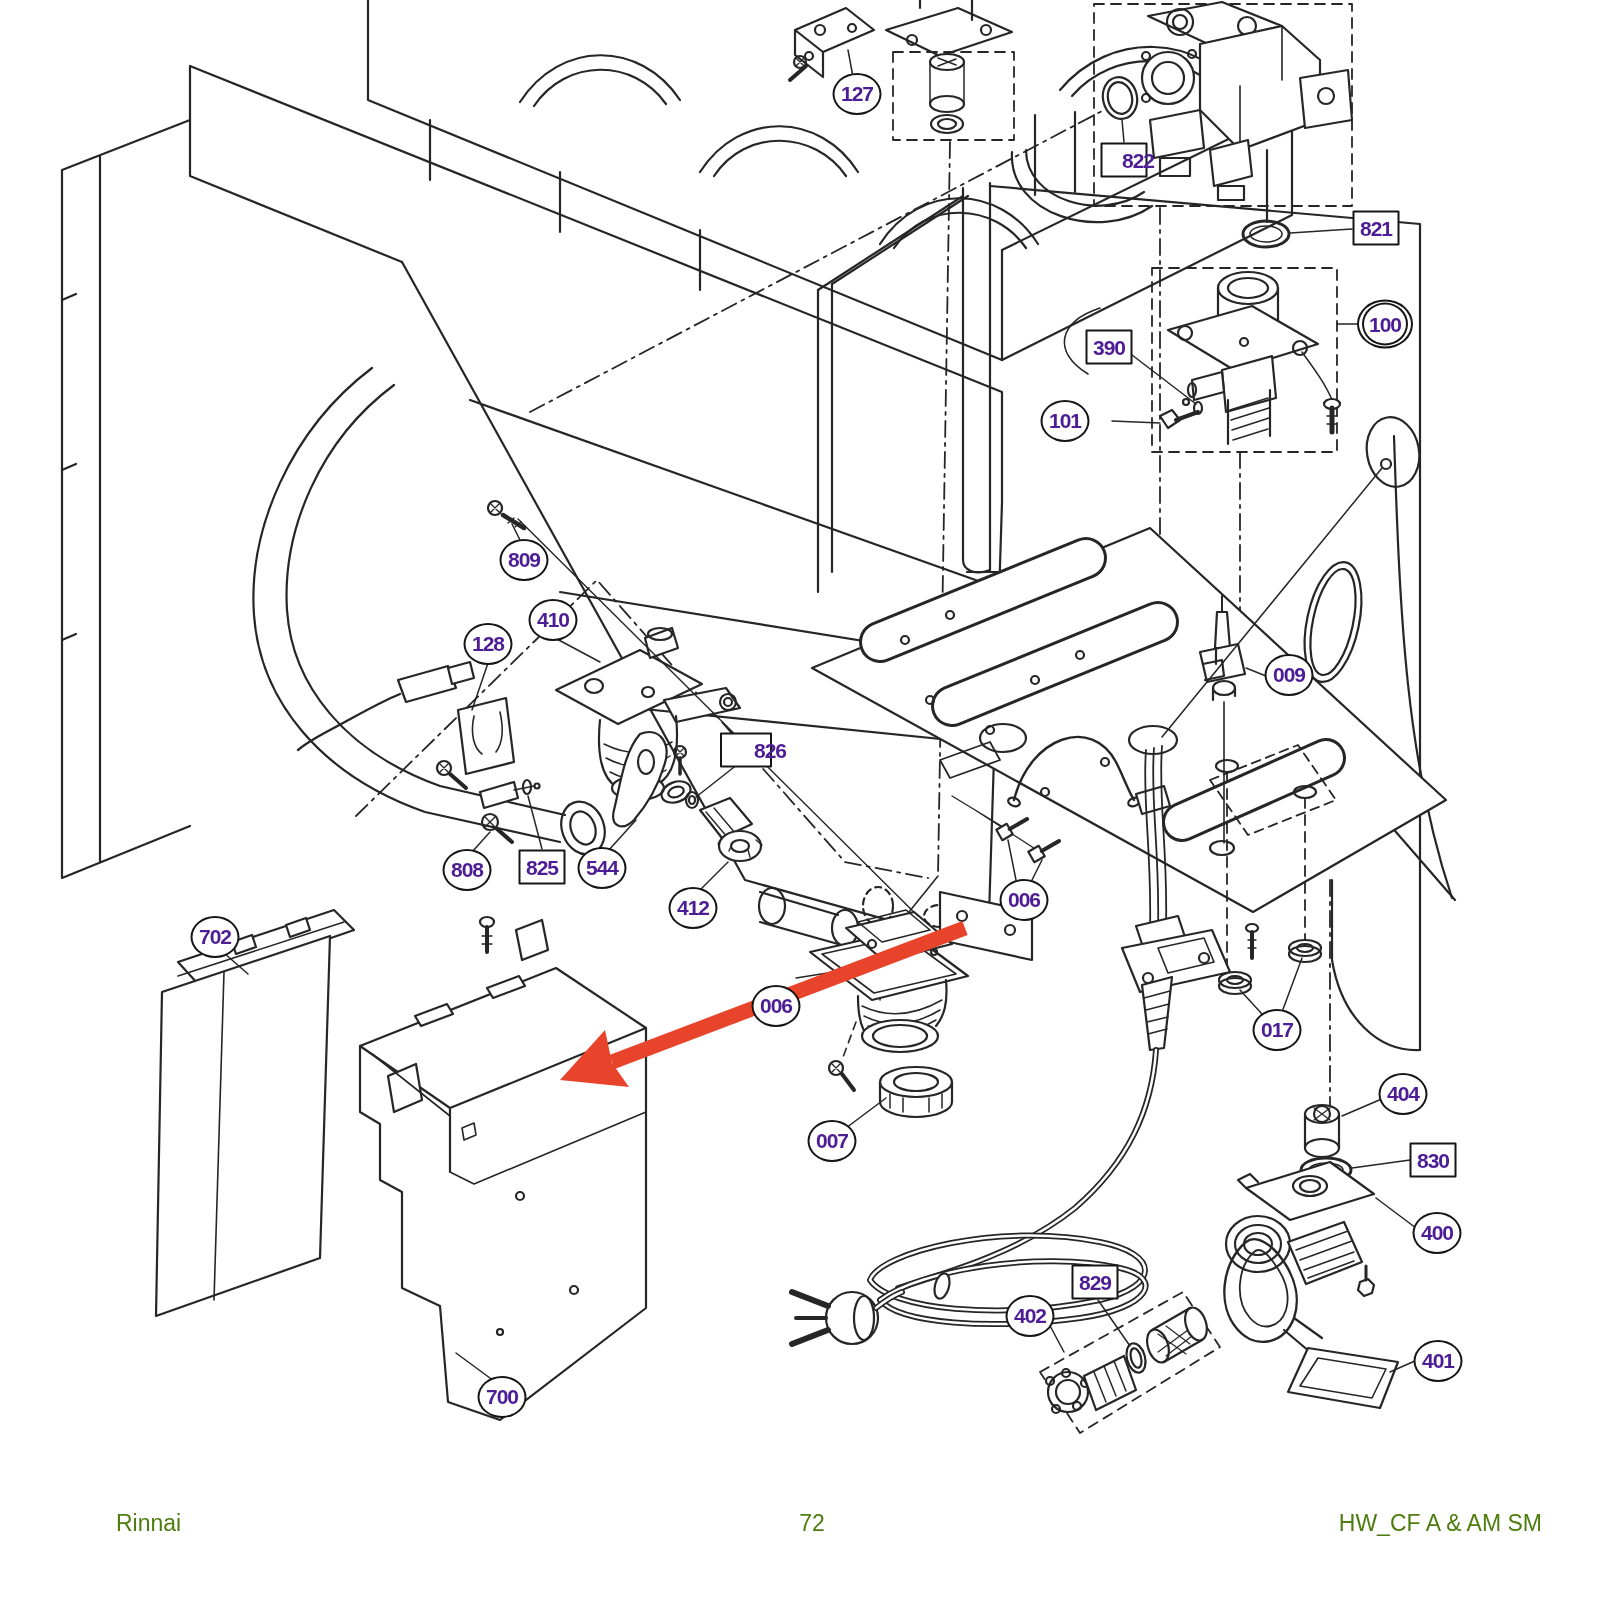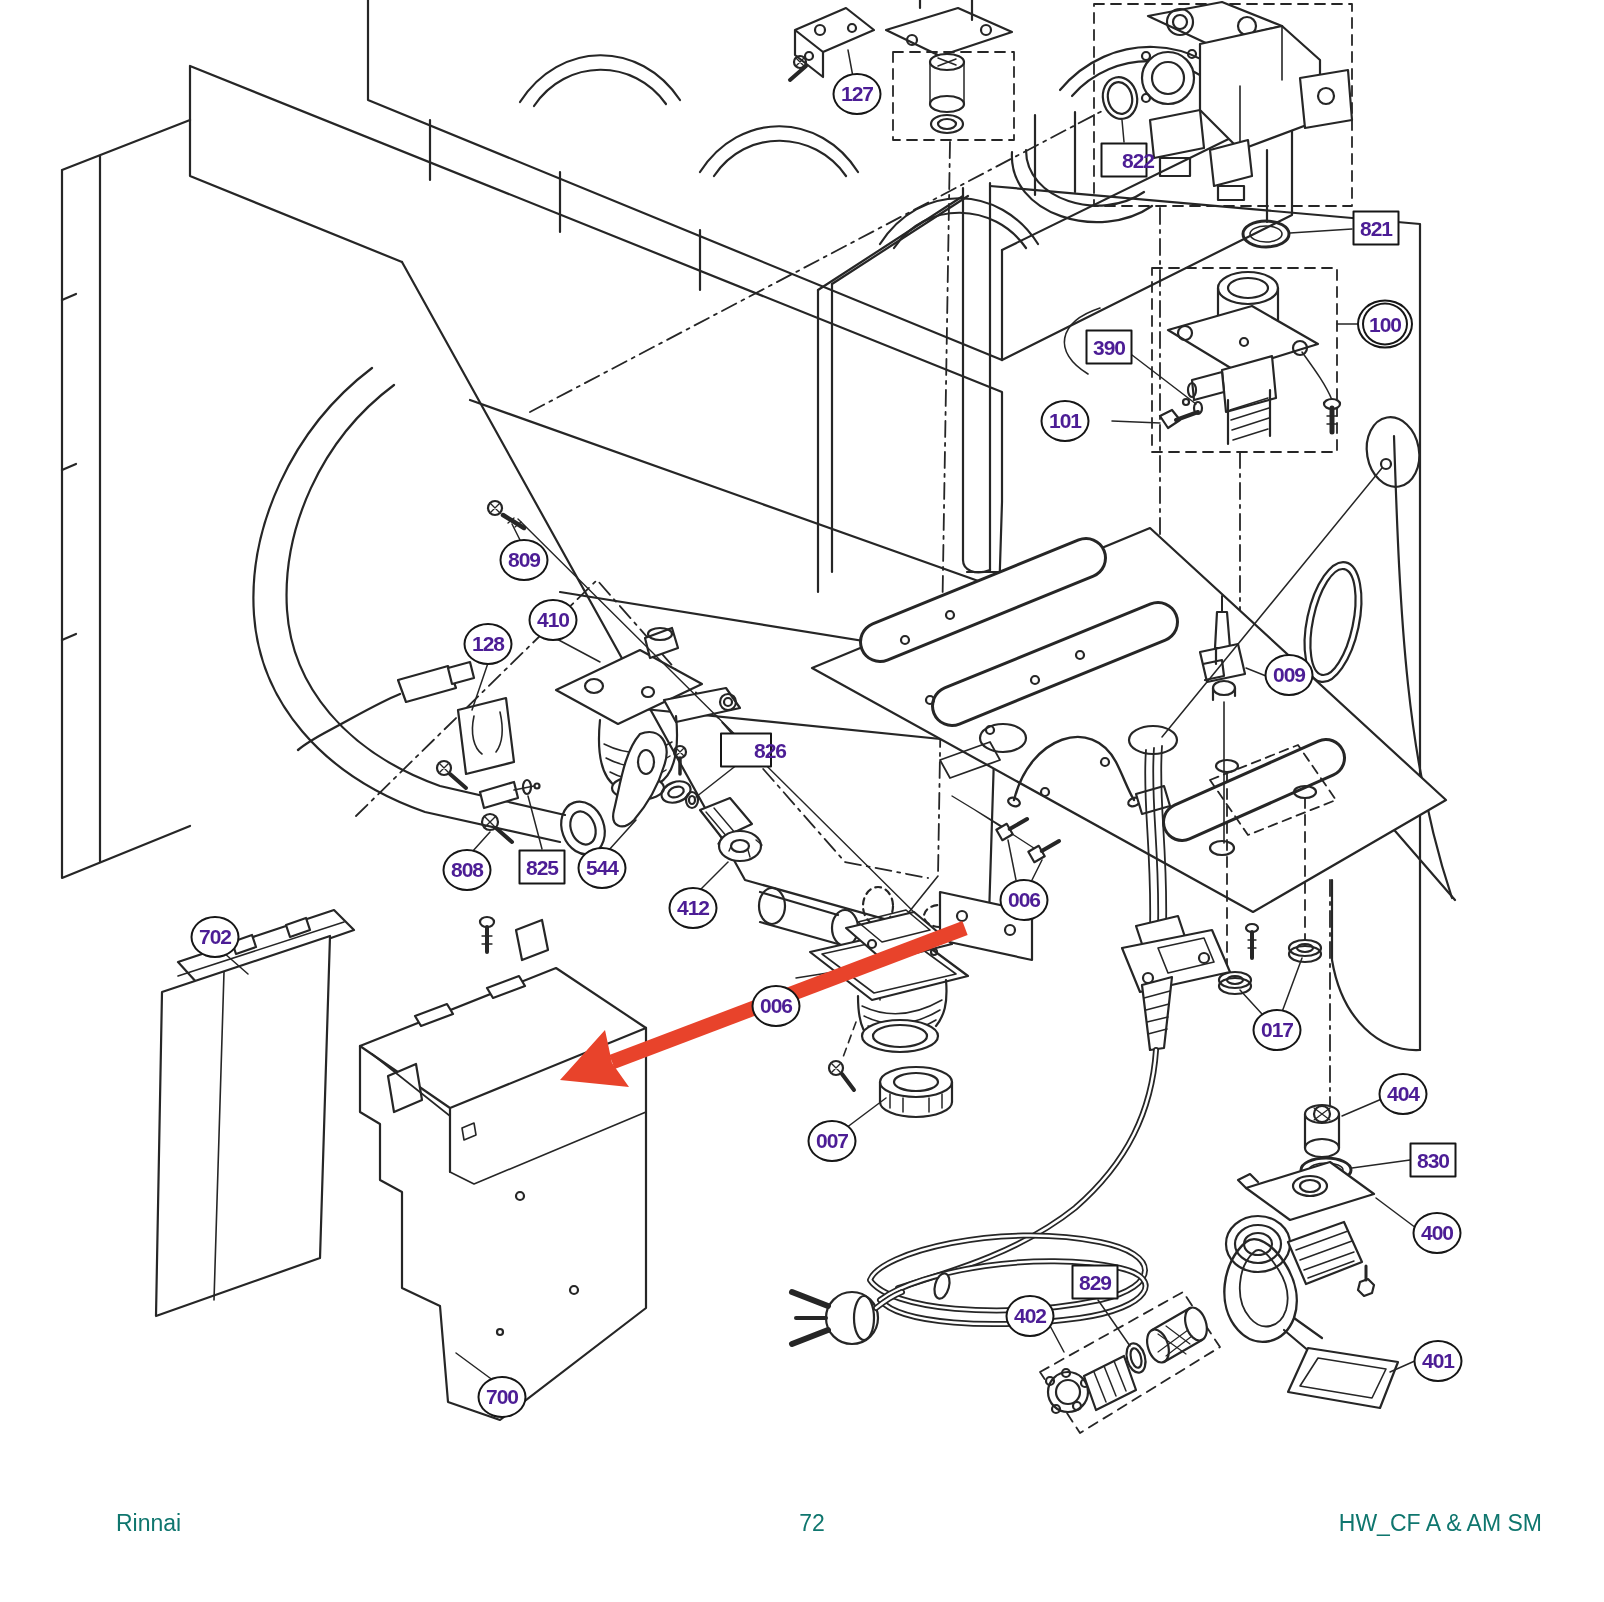--- a/index.html
+++ b/index.html
@@ -7,21 +7,21 @@
          font-family:"Liberation Sans",sans-serif;}
   svg{position:absolute;left:0;top:0;}
   .callout{position:absolute;transform:translate(-50%,-50%);display:flex;align-items:center;
            justify-content:center;font-weight:bold;font-size:21px;color:#4c1d95;background:#fff;
            border:2.5px solid #161616;box-sizing:border-box;letter-spacing:-1px;}
   .callout.circle{width:49px;height:42px;border-radius:50%;}
   .callout.square{width:47px;height:35px;border-radius:1px;}
   .callout.double-circle{width:56px;height:49px;border-radius:50%;padding:3px;}
   .callout.double-circle .inner{border:2px solid #161616;border-radius:50%;width:100%;height:100%;
            display:flex;align-items:center;justify-content:center;}
-  .footer-text{position:absolute;font-size:23px;color:#0f766e;white-space:pre;}
+  .footer-text{position:absolute;font-size:23px;color:#4d7c0f;white-space:pre;}
   #footer-left{left:116px;top:1510px;}
   #footer-center{left:812px;top:1510px;transform:translateX(-50%);}
   #footer-right{right:62px;top:1510px;}
 </style>
 </head>
 <body>
 
 <div class="stage">
 
 <svg width="1604" height="1602" viewBox="0 0 1604 1602" fill="none" stroke="#262626" stroke-width="2.2" stroke-linecap="round" stroke-linejoin="round">

